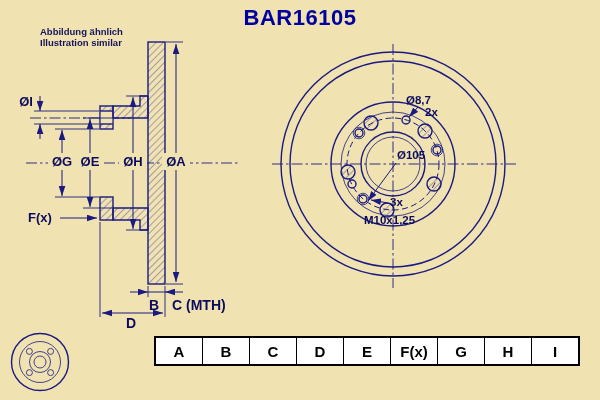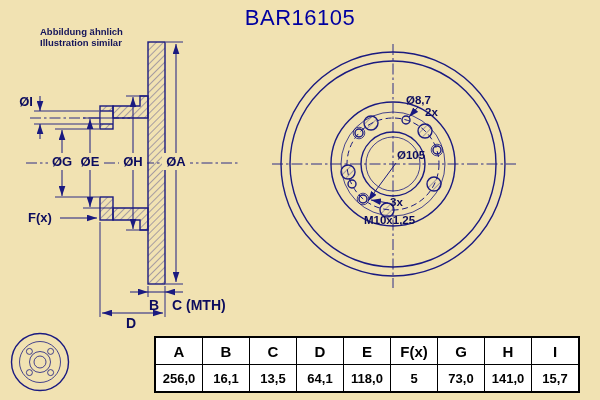--- a/index.html
+++ b/index.html
@@ -4,21 +4,21 @@
 <style>
   html,body { margin:0; padding:0; }
   body {
     width:600px; height:400px;
     background:#f1e2b2;
     font-family:"Liberation Sans", sans-serif;
     position:relative; overflow:hidden;
   }
   .title {
     position:absolute; top:5px; left:0; width:600px;
-    text-align:center; font-size:22px; font-weight:normal;
+    text-align:center; font-size:22px; font-weight:bold;
     color:#0000a0; letter-spacing:0.5px;
   }
   .disclaimer {
     position:absolute; top:26px; left:8px;
     font-size:9.5px; font-weight:bold; color:#14145a; line-height:1.2;margin-left:32px;
   }
   svg.drawing { position:absolute; top:0; left:0; }
 
   .ol   { stroke:#1a1a80; stroke-width:1.4; fill:none; }
   .cut  { stroke:#1a1a80; stroke-width:1.4; fill:url(#hatch); }
@@ -191,25 +191,14 @@
     <th>A</th>
     <th>B</th>
     <th>C</th>
     <th>D</th>
     <th>E</th>
     <th>F(x)</th>
     <th>G</th>
     <th>H</th>
     <th>I</th>
   </tr>
-  <tr>
-    <td>256,0</td>
-    <td>16,1</td>
-    <td>13,5</td>
-    <td>64,1</td>
-    <td>118,0</td>
-    <td>5</td>
-    <td>73,0</td>
-    <td>141,0</td>
-    <td>15,7</td>
-  </tr>
 </tbody>
   </table>
 
 </body></html>

